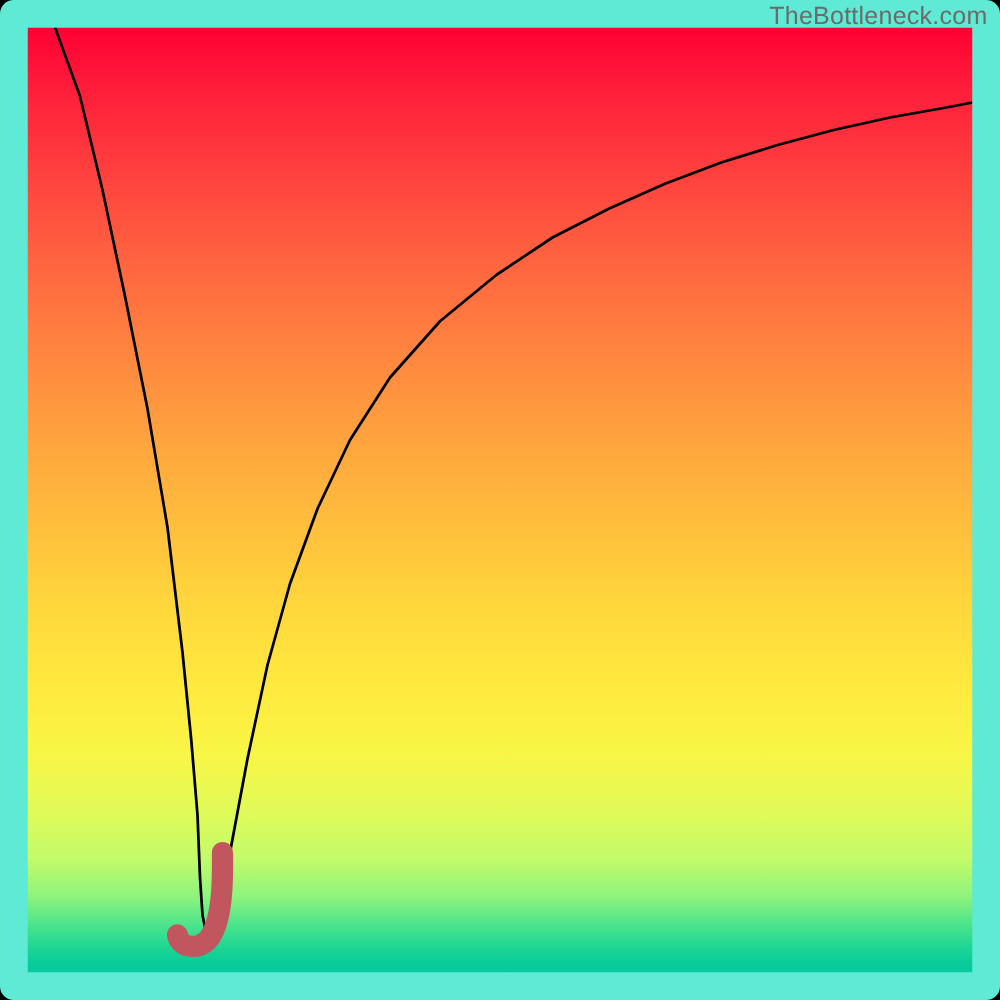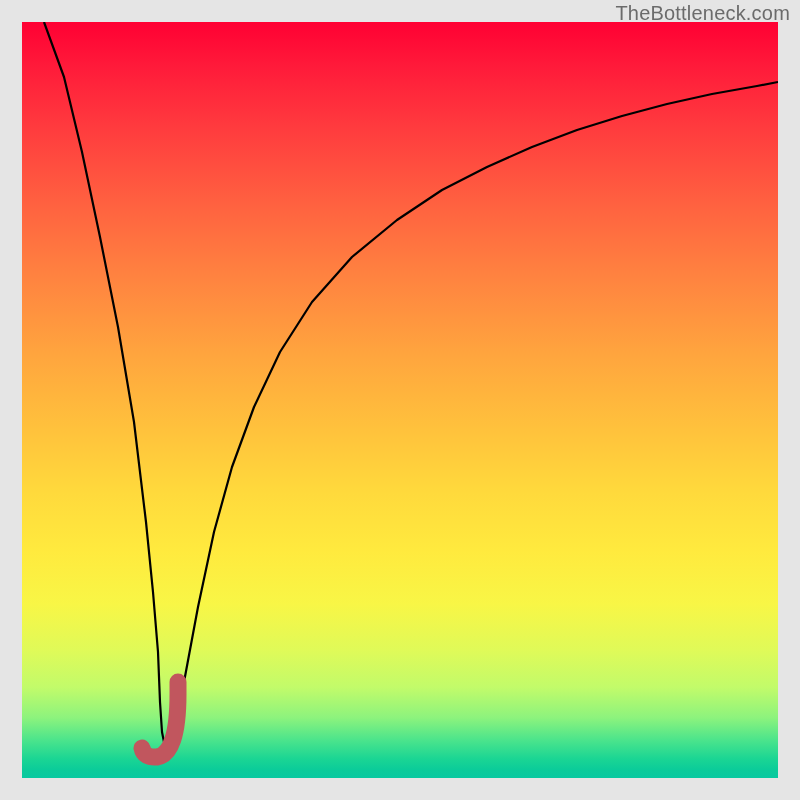--- a/index.html
+++ b/index.html
@@ -7,21 +7,22 @@
     padding: 0;
     width: 800px;
     height: 800px;
     background: #000;
     overflow: hidden;
     font-family: Arial, Helvetica, sans-serif;
   }
   .frame {
     position: absolute;
     inset: 0;
-    background: #e5e5e5;
+    background: #5eead4;
+    border-radius: 11px;
   }
   .plot-area {
     position: absolute;
     left: 22px;
     top: 22px;
     width: 756px;
     height: 756px;
     overflow: hidden;
   }
   .gradient-bg {

